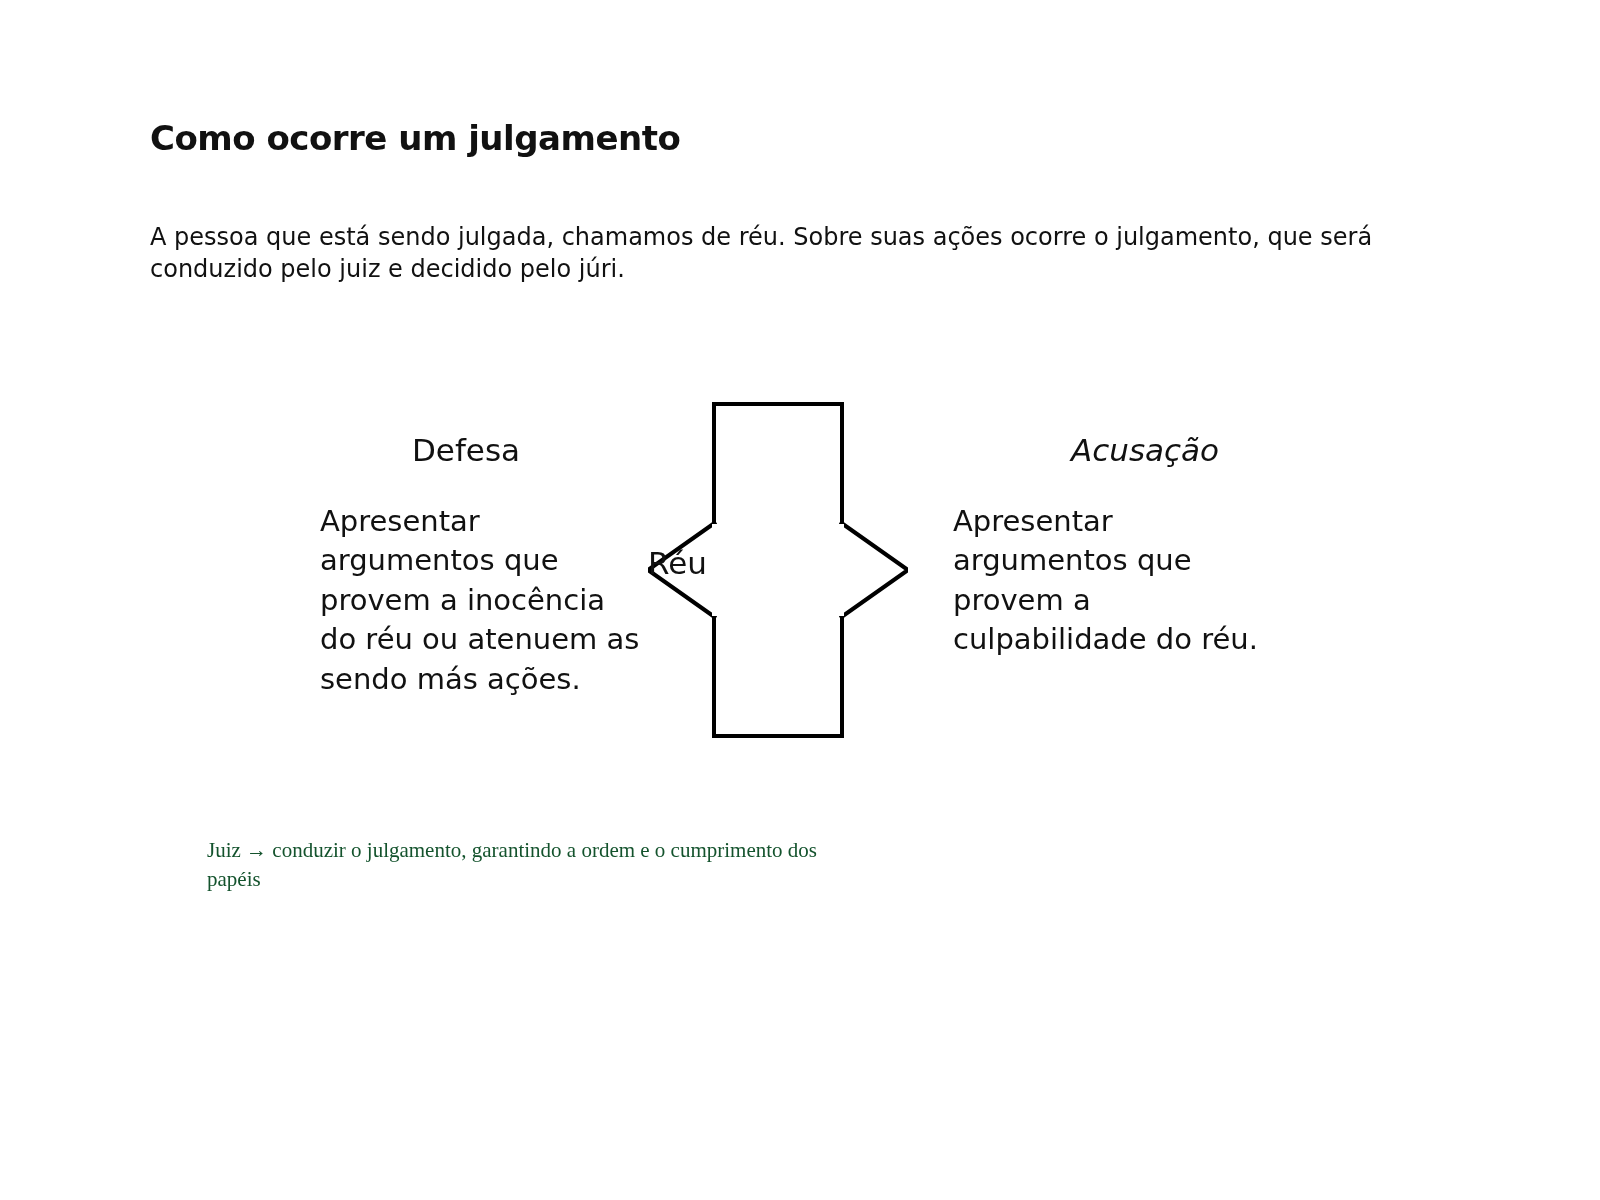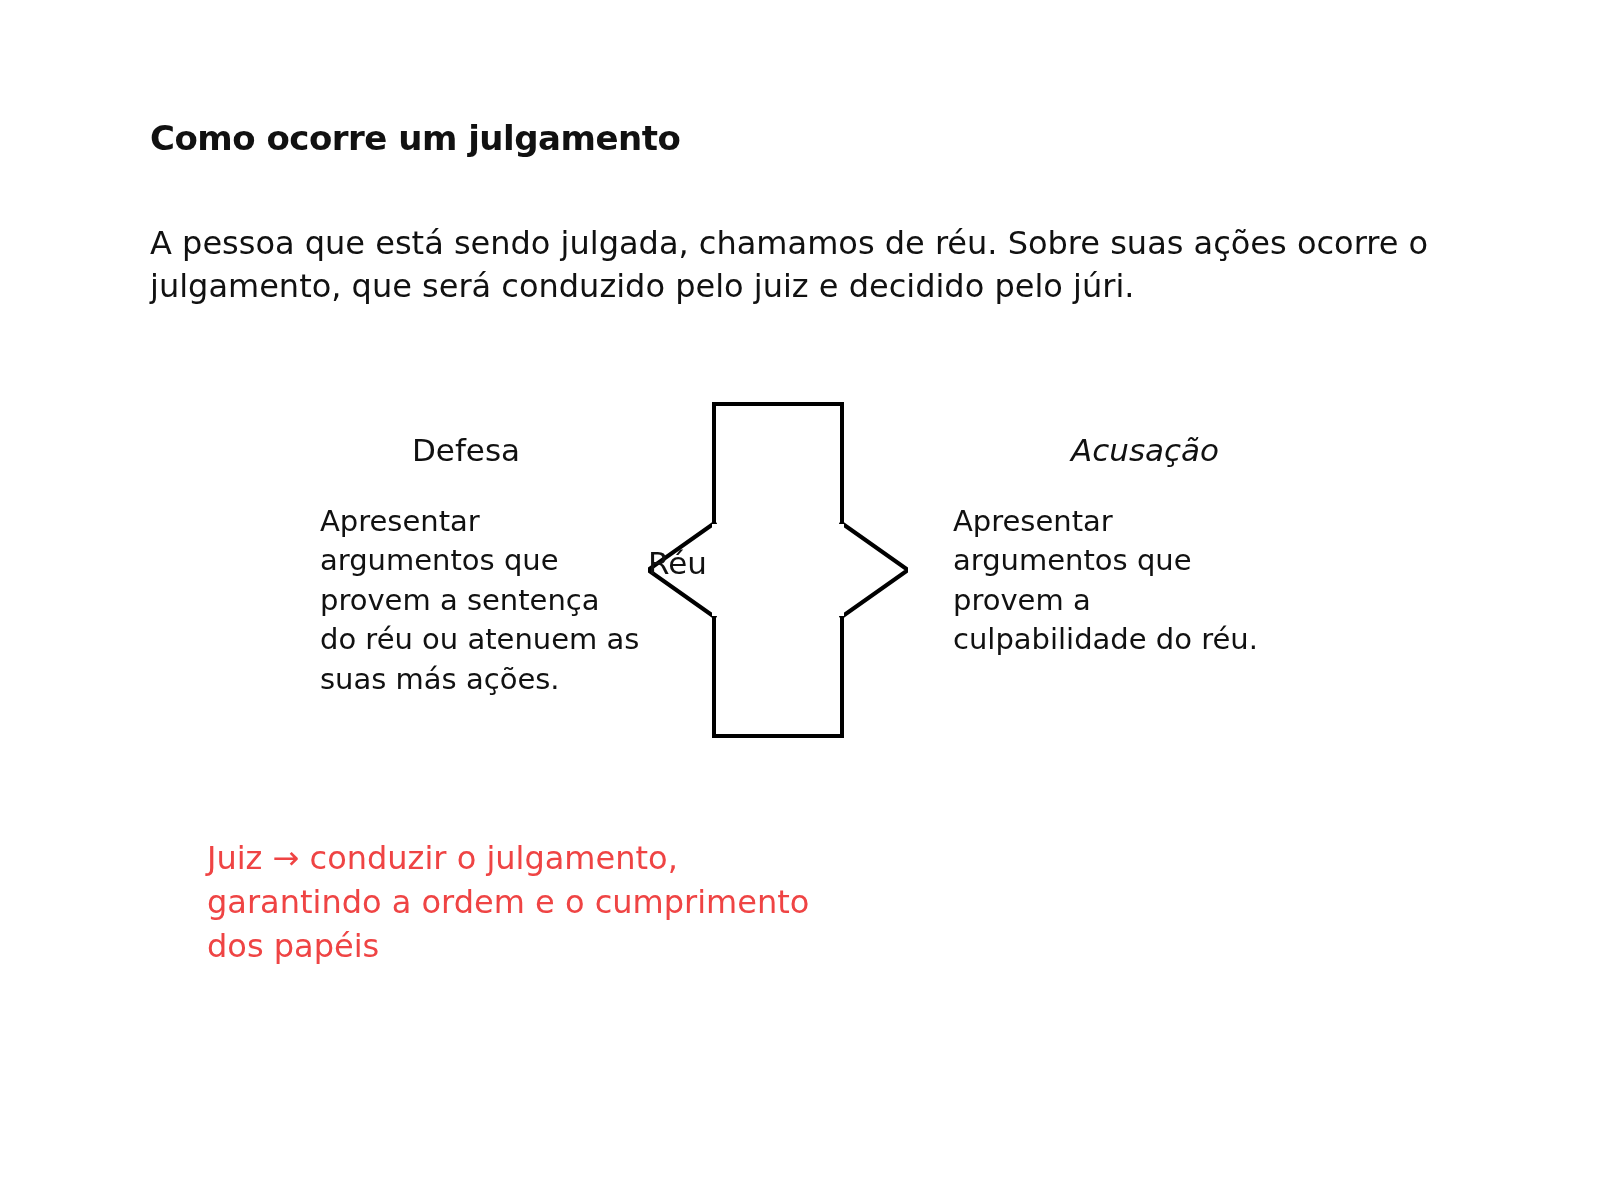--- a/index.html
+++ b/index.html
@@ -31,21 +31,21 @@
     color: #111111;
     white-space: nowrap;
     margin-top: 6px;
   }
 
   .intro {
     position: absolute;
     left: 150px;
     top: 222px;
     width: 1300px;
-    font-size: 32px;
+    font-size: 24px;
     line-height: 1.33;
     color: #111111;
   }
 
   
   .diagram {
     position: absolute;
     left: 0;
     top: 390px;
     width: 1600px;
@@ -86,43 +86,44 @@
     left: 648px;
     top: 155px;
     width: 260px;
     font-size: 31px;
     color: #111111;
   }
 
   
   .note {
     position: absolute;
-    font-size: 32px;
+    font-size: 21px;
     line-height: 1.38;
-    color: #ef4444;
+    color: #14532d;
+    font-family: Liberation Serif, serif;
   }
   .note.left  { left: 207px; top: 836px; width: 610px; }
   .note.right { left: 900px; top: 836px; width: 520px; }
 </style>
 </head>
 <body>
 
 <div class="slide">
 
   <div class="title">Como ocorre um julgamento</div>
 
   <div class="intro">A pessoa que está sendo julgada, chamamos de réu. Sobre suas ações ocorre o julgamento, que será conduzido pelo juiz e decidido pelo júri.</div>
 
   <div class="diagram">
 
     <div class="col-head left">Defesa</div>
 
     <div class="col-head right">Acusação</div>
 
-    <div class="col-text left">Apresentar argumentos que provem a sentença do réu ou atenuem as suas más ações.</div>
+    <div class="col-text left">Apresentar argumentos que provem a inocência do réu ou atenuem as sendo más ações.</div>
 
     <div class="col-text right">Apresentar argumentos que provem a culpabilidade do réu.</div>
 
     <div class="shape">
       <svg width="260" height="340" viewBox="0 0 260 340" xmlns="http://www.w3.org/2000/svg">
 
         <rect x="66" y="4" width="128" height="332" fill="none" stroke="#000000" stroke-width="4"></rect>
 
         <polyline points="68,122 0,170 68,218" fill="none" stroke="#000000" stroke-width="4"></polyline>
 

